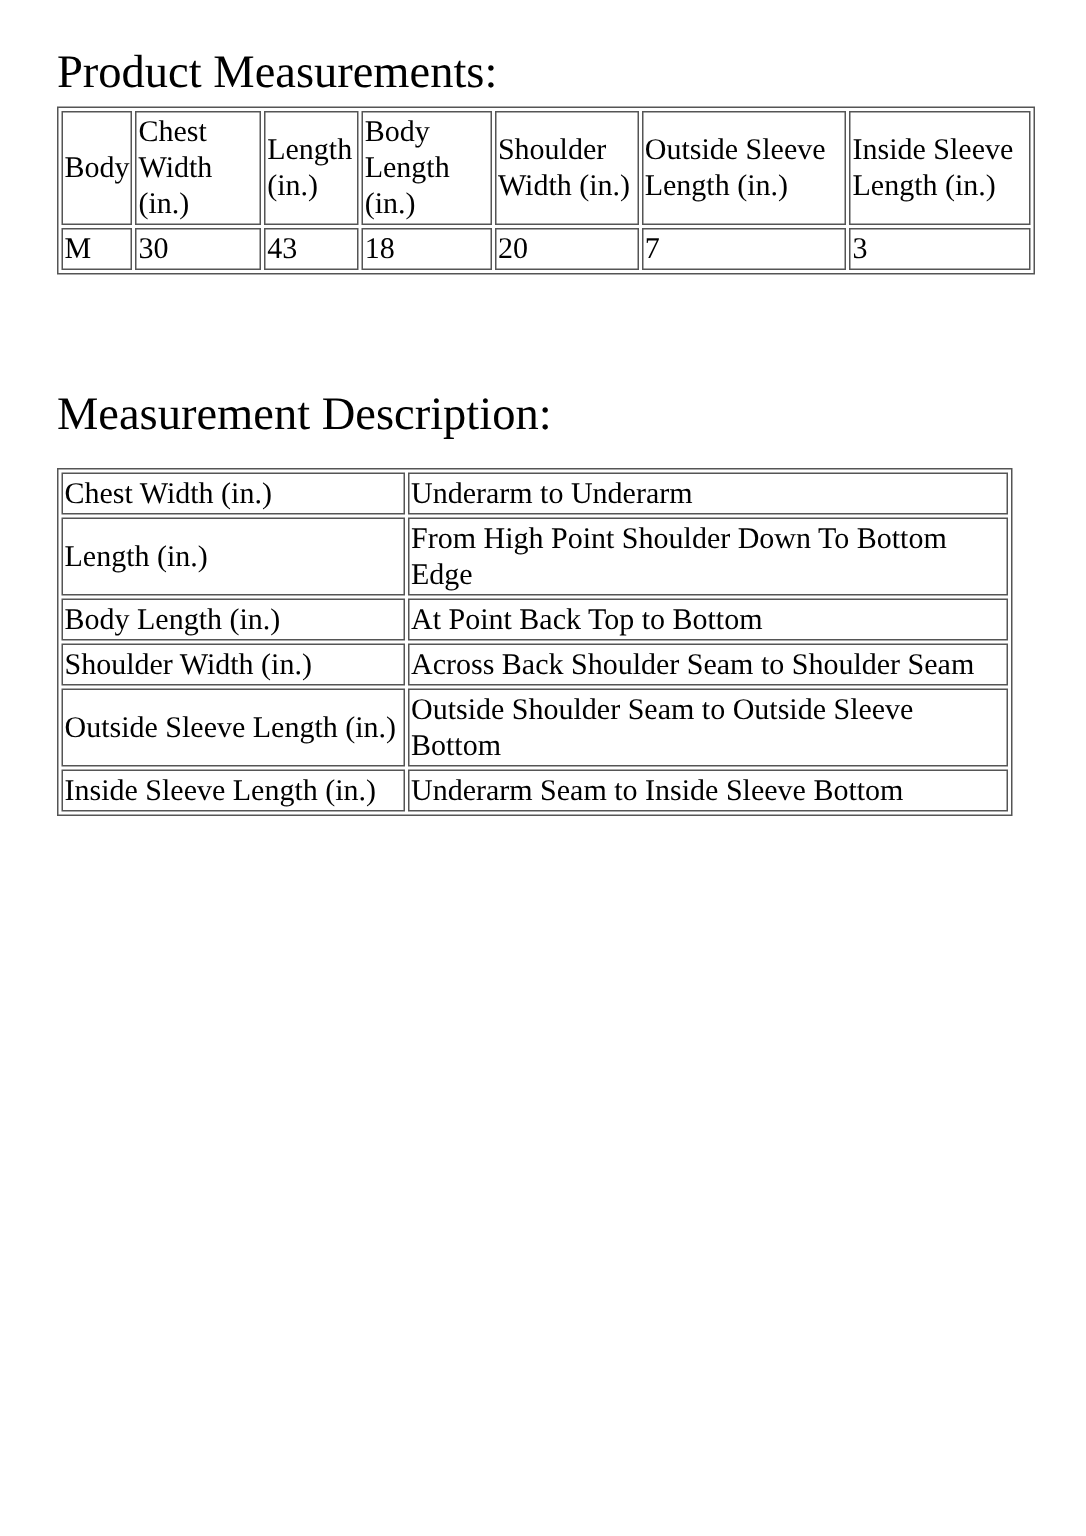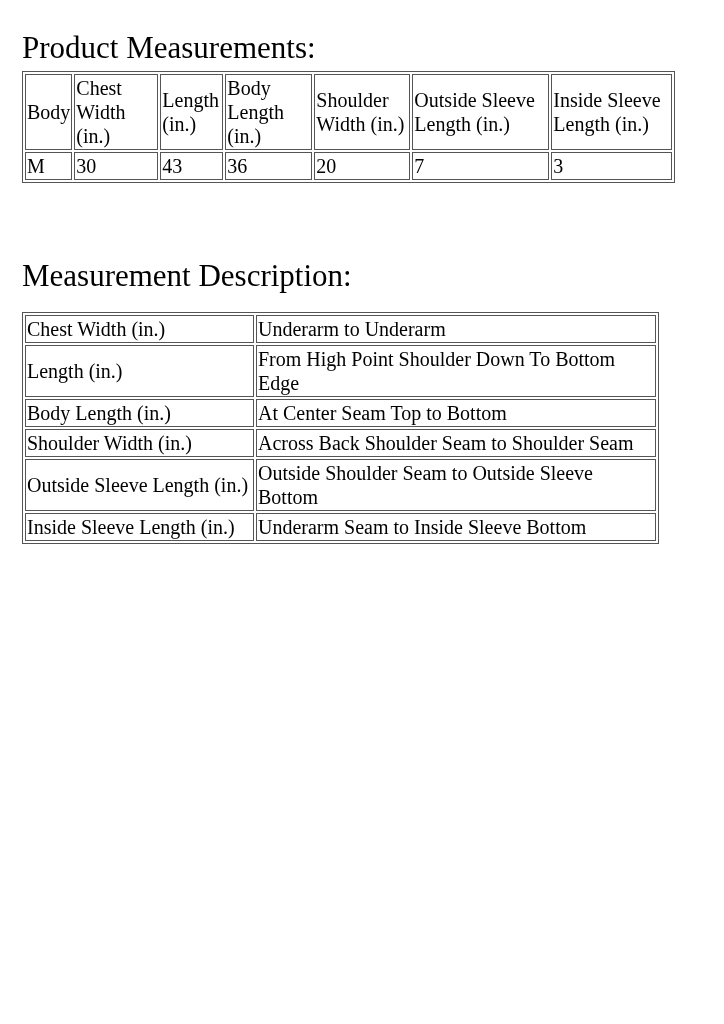--- a/index.html
+++ b/index.html
@@ -7,21 +7,21 @@
     padding: 0;
     background: #ffffff;
   }
   body {
     width: 724px;
     min-height: 1024px;
     font-family: "Liberation Serif", serif;
     color: #000000;
   }
   .page {
-    padding: 0 34px 0 22px;
+    padding: 0 34px 0 38px;
   }
   h1.section-title {
     font-size: 31px;
     font-weight: normal;
     line-height: 1.15;
     margin: 0;
     color: #000000;
   }
   h1.section-title.first {
     margin-top: 30px;
@@ -86,21 +86,21 @@
         <th>Length (in.)</th>
         <th>Body Length (in.)</th>
         <th>Shoulder Width (in.)</th>
         <th>Outside Sleeve Length (in.)</th>
         <th>Inside Sleeve Length (in.)</th>
       </tr>
       <tr>
         <td>M</td>
         <td>30</td>
         <td>43</td>
-        <td>36</td>
+        <td>18</td>
         <td>20</td>
         <td>7</td>
         <td>3</td>
       </tr>
     </tbody>
   </table>
 
   <h1 class="section-title second">Measurement Description:</h1>
 
   <table class="measure-table">
@@ -112,21 +112,21 @@
       <tr>
         <td>Chest Width (in.)</td>
         <td>Underarm to Underarm</td>
       </tr>
       <tr>
         <td>Length (in.)</td>
         <td>From High Point Shoulder Down To Bottom Edge</td>
       </tr>
       <tr>
         <td>Body Length (in.)</td>
-        <td>At Center Seam Top to Bottom</td>
+        <td>At Point Back Top to Bottom</td>
       </tr>
       <tr>
         <td>Shoulder Width (in.)</td>
         <td>Across Back Shoulder Seam to Shoulder Seam</td>
       </tr>
       <tr>
         <td>Outside Sleeve Length (in.)</td>
         <td>Outside Shoulder Seam to Outside Sleeve Bottom</td>
       </tr>
       <tr>

